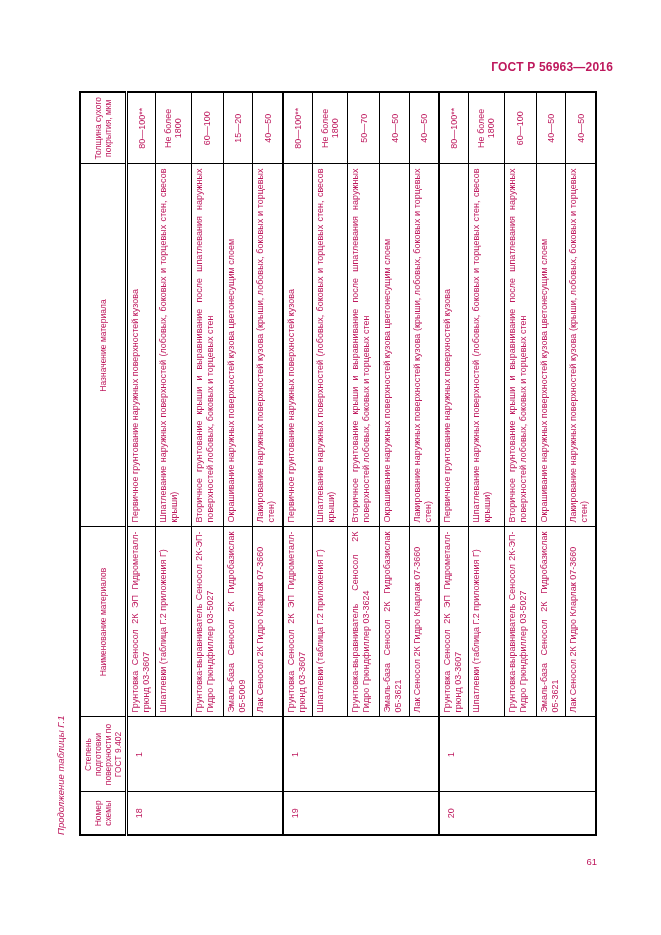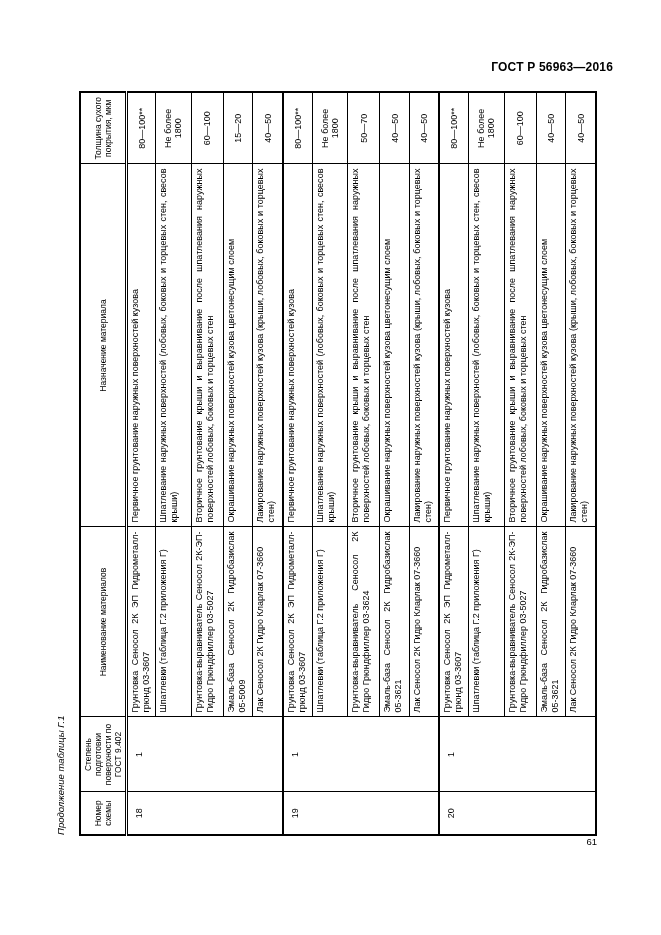--- a/index.html
+++ b/index.html
@@ -1,26 +1,26 @@
 <!DOCTYPE html>
 <html lang="ru"><head>
 <meta charset="utf-8">
 <style>
   html,body { margin:0; padding:0; background:#e8e8e8; }
   .page {
     position:relative; width:661px; height:935px; background:#ffffff;
-    font-family:"Liberation Sans", sans-serif; color:#000000; overflow:hidden;
+    font-family:"Liberation Sans", sans-serif; color:#be185d; overflow:hidden;
     margin:0 auto;
   }
   .doc-code {
     position:absolute; top:60px; left:0; width:613px; text-align:right;
     font-weight:bold; font-size:12px; letter-spacing:.2px;
   }
   .page-num {
-    position:absolute; top:836px; left:497px; width:100px; text-align:right;
+    position:absolute; top:856px; left:497px; width:100px; text-align:right;
     font-size:9.5px;
   }
   
   .rot {
     position:absolute; left:53px; top:836px; width:743px; height:544px;
     transform:rotate(-90deg); transform-origin:0 0;
   }
   .caption {
     position:absolute; top:2px; left:1px; font-style:italic; font-size:9.5px;
   }

